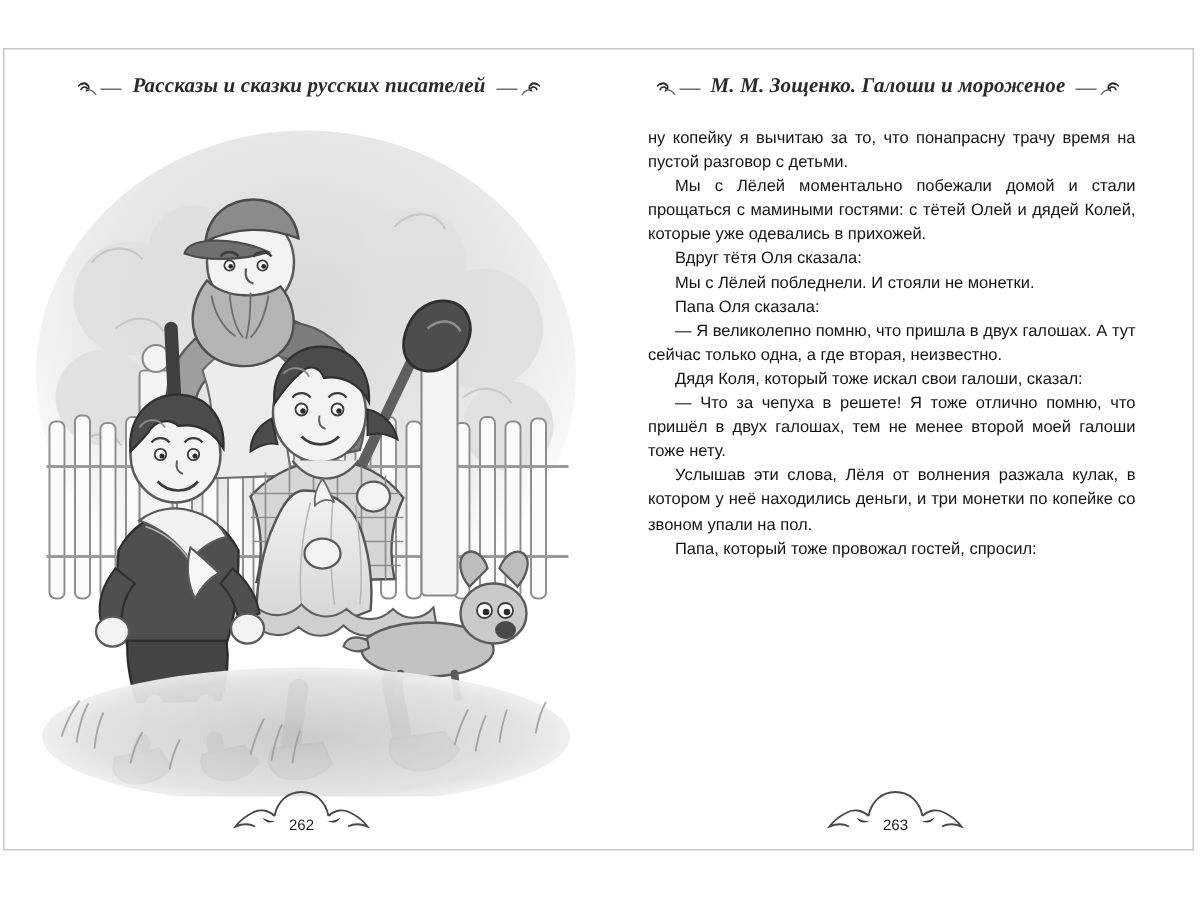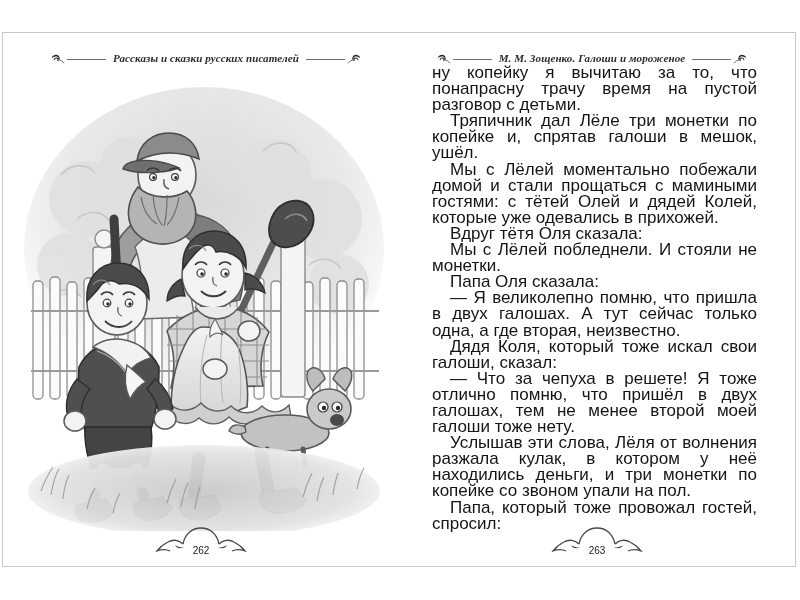--- a/index.html
+++ b/index.html
@@ -54,41 +54,41 @@
     flex: 1 1 auto;
     height: 1px;
     background: #6e6e6e;
   }
   .runhead .head-text {
     white-space: nowrap;
     padding: 0 7px;
     font-family: "Liberation Serif", serif;
     font-style: italic;
     font-weight: 700;
-    font-size: 11px;
+    font-size: 14px;
     color: #2b2b2b;
     letter-spacing: .1px;
     transform: translateY(-1px);
   }
   .orn {
     flex: 0 0 auto;
     width: 16px;
     height: 14px;
     position: relative;
   }
   .orn svg { display: block; width: 16px; height: 14px; }
 
   
   .textcol {
     position: absolute;
-    top: 32px;
+    top: 51px;
     left: 33px;
     right: 38px;
     font-family: "Liberation Sans", sans-serif;
-    font-size: 17px;
+    font-size: 11px;
     line-height: 16.1px;
     color: #141414;
     text-align: justify;
     text-justify: inter-word;
   }
   .textcol p {
     margin: 0;
     text-indent: 18px;
     hyphens: manual;
   }
@@ -414,21 +414,20 @@
         <svg viewBox="0 0 16 14">
           <path d="M14.5 5.2c-2.3-2.6-5.3-2.2-6.4.1-.6 1.3-.2 2.6.9 3-.4-.9-.1-1.9.9-2.2 1.3-.4 2.6.4 3 1.6" fill="none" stroke="#2b2b2b" stroke-width="1.1" stroke-linecap="round"></path>
           <path d="M12.6 4.3c-1.4-.9-3-.6-3.7.4" fill="none" stroke="#2b2b2b" stroke-width="1" stroke-linecap="round"></path>
           <path d="M8.8 7.7c-2.4.2-4.4 1.6-5.6 3.2" fill="none" stroke="#6e6e6e" stroke-width="1" stroke-linecap="round"></path>
         </svg>
       </span>
     </div>
 
     <div class="textcol">
       <p class="noindent">ну копейку я вычитаю за то, что понапрасну трачу время на пустой разговор с детьми.</p>
-      <p>Тряпичник дал Лёле три монетки по копейке и, спрятав галоши в мешок, ушёл.</p>
       <p>Мы с Лёлей моментально побежали домой и стали прощаться с мамиными гостями: с тётей Олей и дядей Колей, которые уже одевались в прихожей.</p>
       <p>Вдруг тётя Оля сказала:</p>
       <p>Мы с Лёлей побледнели. И стояли не монетки.</p>
       <p>Папа Оля сказала:</p>
       <p>— Я великолепно помню, что пришла в двух галошах. А тут сейчас только одна, а где вторая, неизвестно.</p>
       <p>Дядя Коля, который тоже искал свои галоши, сказал:</p>
       <p>— Что за чепуха в решете! Я тоже отлично помню, что пришёл в двух галошах, тем не менее второй моей галоши тоже нету.</p>
       <p>Услышав эти слова, Лёля от волнения разжала кулак, в котором у неё находились деньги, и три монетки по копейке со звоном упали на пол.</p>
       <p>Папа, который тоже провожал гостей, спросил:</p>
     </div>

